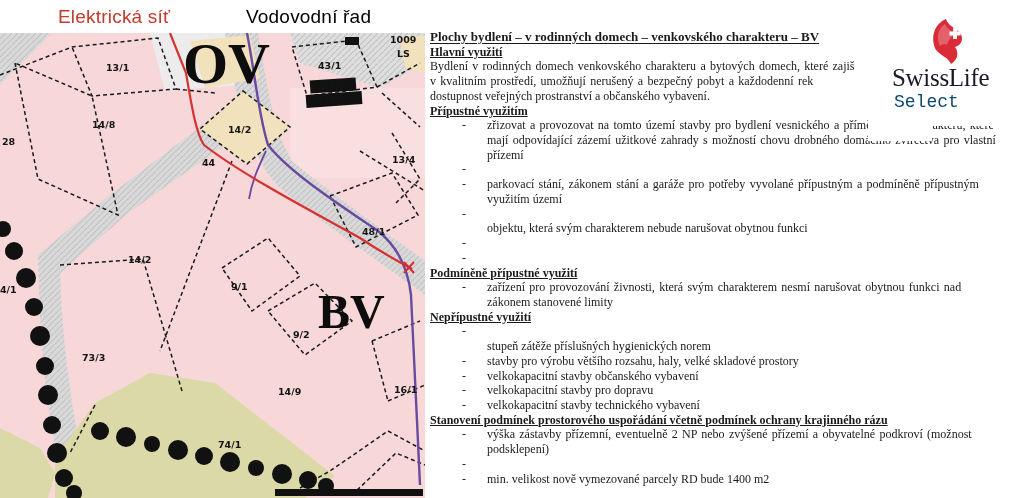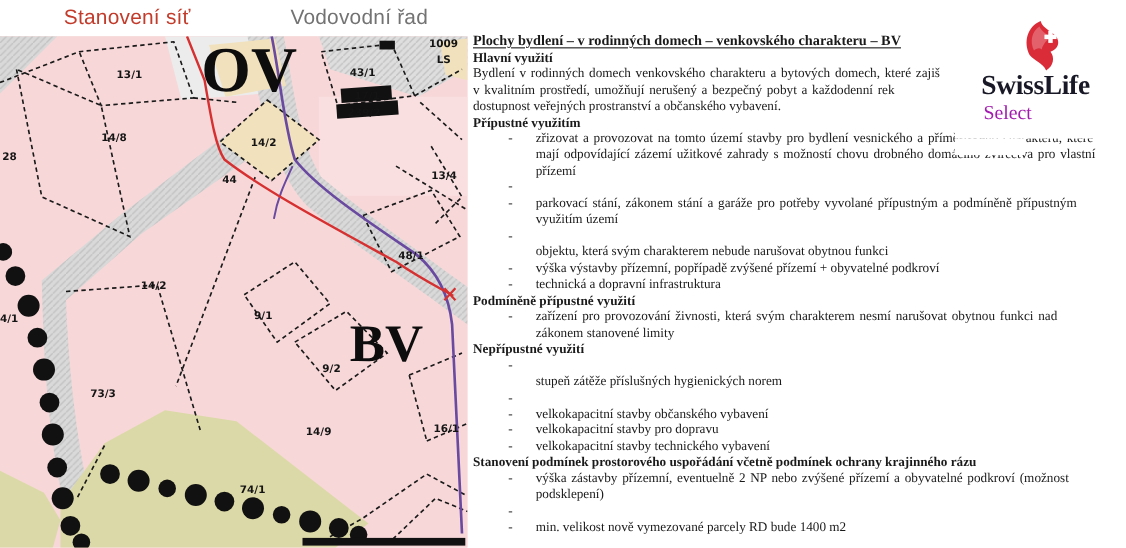--- a/index.html
+++ b/index.html
@@ -3,51 +3,51 @@
 <meta charset="utf-8">
 <style>
   html,body{margin:0;padding:0;}
   body{width:1024px;height:498px;overflow:hidden;position:relative;background:#fff;
        font-family:"Liberation Serif","DejaVu Serif",serif;color:#1a1a1a;}
 
   
   .legend-label{position:absolute;top:6px;font-family:"Liberation Sans","DejaVu Sans",sans-serif;
                 font-size:19px;letter-spacing:.2px;}
   #legend-electric{left:58px;color:#c23b2b;}
-  #legend-water{left:264px;color:#737373;text-align:center;}
+  #legend-water{left:246px;color:#000000;text-align:center;}
 
   
   #map-wrap{position:absolute;left:0;top:33px;width:425px;height:465px;background:#f7d7d8;}
   #map-svg{display:block;}
   text.plabel{font-family:"DejaVu Sans","Liberation Sans",sans-serif;font-weight:bold;
               font-size:9.5px;fill:#141414;}
   text.zlabel{font-family:"Liberation Serif","DejaVu Serif",serif;font-weight:bold;fill:#0d0d0d;}
 
   
   #doc{position:absolute;left:430px;top:30px;width:600px;font-size:12px;line-height:14.72px;}
   .dline{height:14.72px;line-height:14.72px;white-space:nowrap;position:relative;}
   .dline .dash{position:absolute;left:32px;}
   .dline.ind{padding-left:57px;}
   .blk.title .txt{font-weight:bold;font-size:13px;text-decoration:underline;text-underline-offset:2px;}
-  .blk.h .txt{font-weight:bold;}
+  .blk.h .txt{font-weight:bold;text-decoration:underline;}
   .dline.fill{word-spacing:1.3px;}
 
   
   #logo{position:absolute;left:868px;top:14px;width:156px;height:112px;background:#fff;}
   #logo-patch{position:absolute;left:868px;top:126px;width:64px;height:15px;background:#fff;}
   #logo-icon{position:absolute;left:58px;top:2px;}
   #logo-brand{position:absolute;left:24px;top:50px;font-family:"Liberation Serif",serif;
-              font-weight:bold;font-size:25px;letter-spacing:-.3px;color:#181826;}
-  #logo-sub{position:absolute;left:26px;top:78px;font-family:Liberation Serif, serif;
-            font-size:18px;color:#a21caf;}
+              font-weight:normal;font-size:25px;letter-spacing:-.3px;color:#181826;}
+  #logo-sub{position:absolute;left:26px;top:78px;font-family:Liberation Mono, monospace;
+            font-size:18px;color:#0c4a6e;}
 </style>
 </head>
 <body>
 
-<span class="legend-label" id="legend-electric">Stanovení síť</span>
+<span class="legend-label" id="legend-electric">Elektrická síť</span>
 <span class="legend-label" id="legend-water">Vodovodní řad</span>
 
 <div id="map-wrap">
 <svg id="map-svg" width="425" height="465" viewBox="0 0 425 465">
   <defs>
     <pattern id="hatch" width="6" height="6" patternUnits="userSpaceOnUse">
       <path d="M0,6 L6,0" stroke="#c2c2c2" stroke-width="1.2"></path>
     </pattern>
   </defs>
 
@@ -196,41 +196,41 @@
     </div>
     <div class="blk li">
       <div class="dline ind fill"><span class="dash">-</span><span class="txt">parkovací stání, zákonem stání a garáže pro potřeby vyvolané přípustným a podmíněně přípustným</span></div>
       <div class="dline ind"><span class="txt">využitím území</span></div>
     </div>
     <div class="blk li">
       <div class="dline ind fill"><span class="dash">-</span></div>
       <div class="dline ind"><span class="txt">objektu, která svým charakterem nebude narušovat obytnou funkci</span></div>
     </div>
     <div class="blk li">
-      <div class="dline ind"><span class="dash">-</span><span class="txt">výška výstavby přízemní, popřípadě zvýšené přízemí + obyvatelné podkroví</span></div>
-    </div>
-    <div class="blk li">
-      <div class="dline ind"><span class="dash">-</span><span class="txt">technická a dopravní infrastruktura</span></div>
+      <div class="dline ind"><span class="dash">-</span></div>
+    </div>
+    <div class="blk li">
+      <div class="dline ind"><span class="dash">-</span></div>
     </div>
     <div class="blk h">
       <div class="dline"><span class="txt">Podmíněně přípustné využití</span></div>
     </div>
     <div class="blk li">
       <div class="dline ind fill"><span class="dash">-</span><span class="txt">zařízení pro provozování živnosti, která svým charakterem nesmí narušovat obytnou funkci nad</span></div>
       <div class="dline ind"><span class="txt">zákonem stanovené limity</span></div>
     </div>
     <div class="blk h">
       <div class="dline"><span class="txt">Nepřípustné využití</span></div>
     </div>
     <div class="blk li">
       <div class="dline ind fill"><span class="dash">-</span></div>
       <div class="dline ind"><span class="txt">stupeň zátěže příslušných hygienických norem</span></div>
     </div>
     <div class="blk li">
-      <div class="dline ind"><span class="dash">-</span></div>
+      <div class="dline ind"><span class="dash">-</span><span class="txt">stavby pro výrobu většího rozsahu, haly, velké skladové prostory</span></div>
     </div>
     <div class="blk li">
       <div class="dline ind"><span class="dash">-</span><span class="txt">velkokapacitní stavby občanského vybavení</span></div>
     </div>
     <div class="blk li">
       <div class="dline ind"><span class="dash">-</span><span class="txt">velkokapacitní stavby pro dopravu</span></div>
     </div>
     <div class="blk li">
       <div class="dline ind"><span class="dash">-</span><span class="txt">velkokapacitní stavby technického vybavení</span></div>
     </div>

